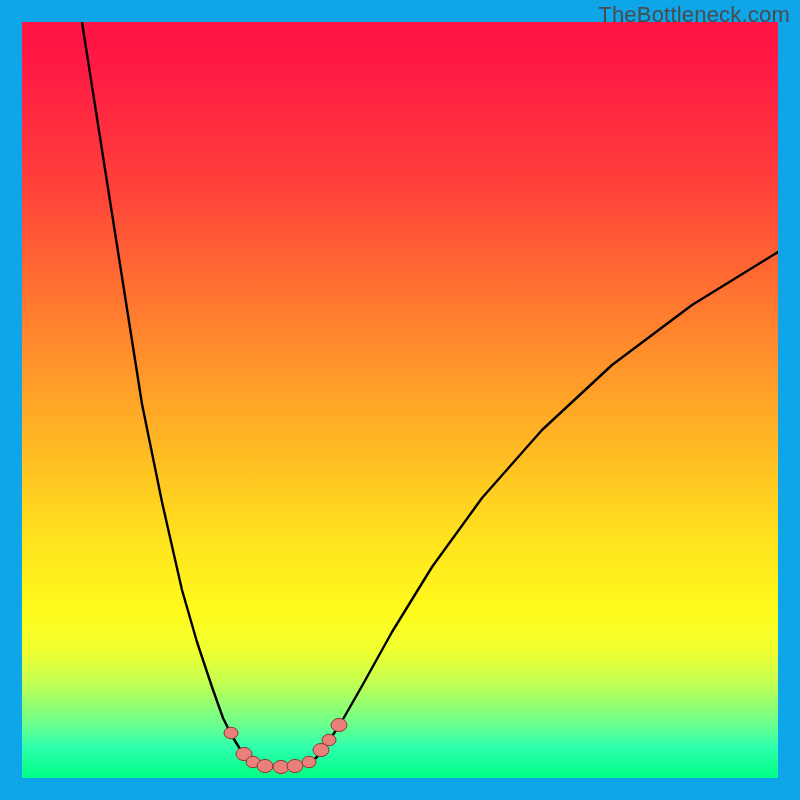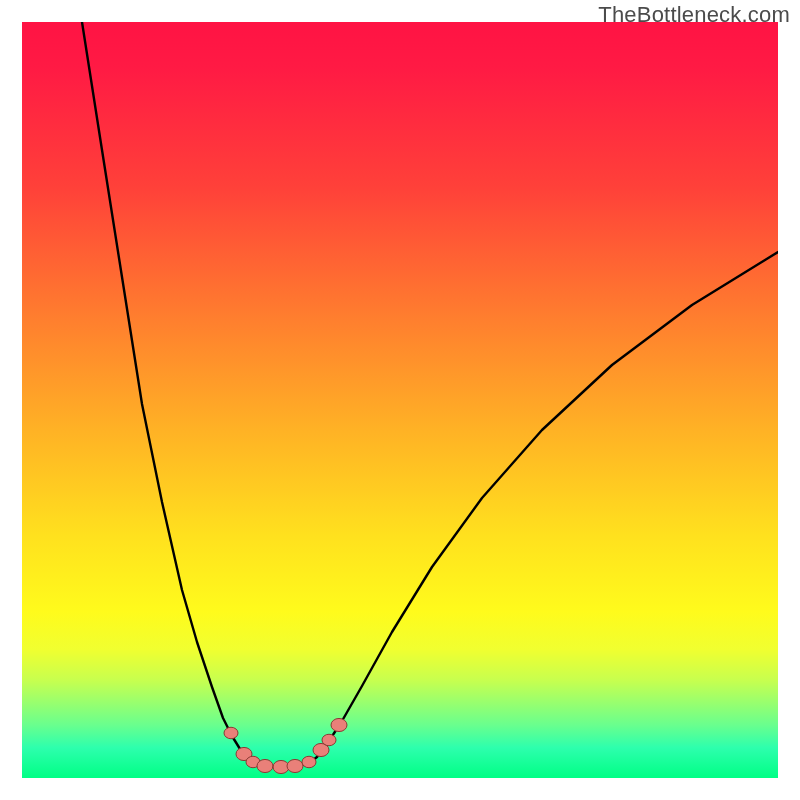--- a/index.html
+++ b/index.html
@@ -7,21 +7,21 @@
     padding: 0;
     width: 800px;
     height: 800px;
     overflow: hidden;
     background: #000;
     font-family: Arial, Helvetica, sans-serif;
   }
   .frame {
     position: absolute;
     inset: 0;
-    background: #ffffff;
+    background: #0ea5e9;
   }
   .plot {
     position: absolute;
     left: 22px;
     top: 22px;
     width: 756px;   
     height: 756px;
     
     background: linear-gradient(
       to bottom,

